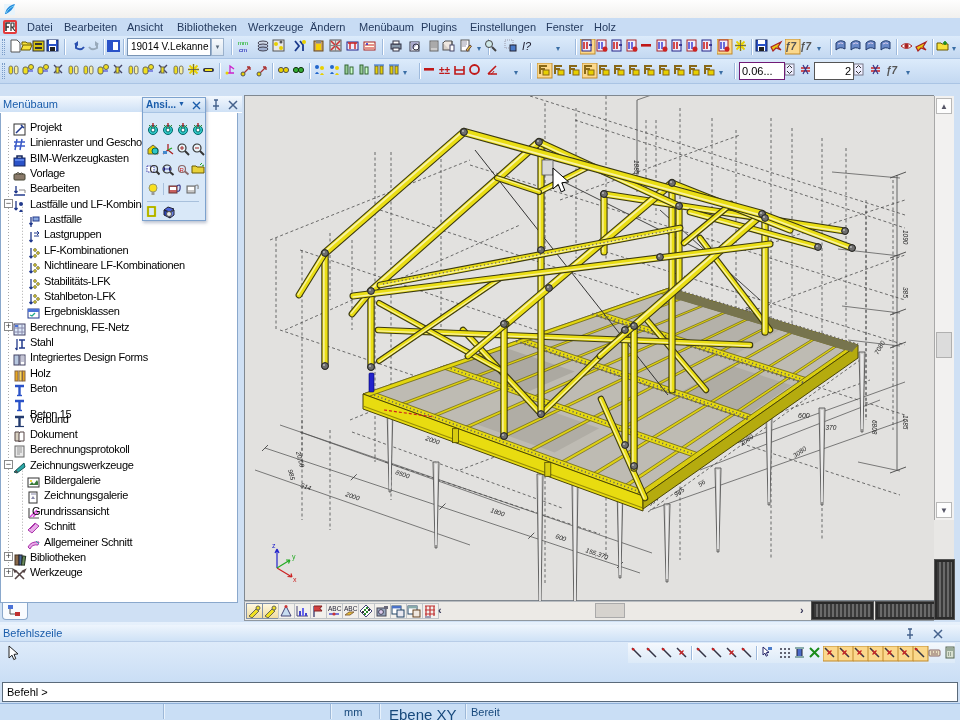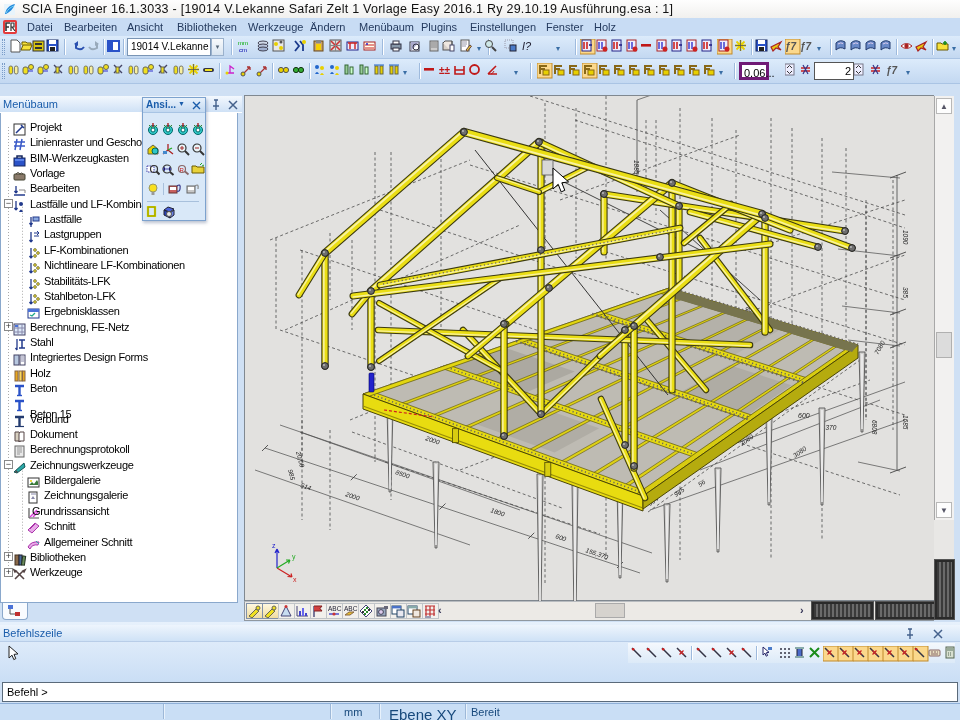--- a/index.html
+++ b/index.html
@@ -15,21 +15,20 @@
 .treetxt{font-size:11px;letter-spacing:-0.35px;color:#000;white-space:nowrap;}
 .hdrtxt{color:#1a5dab;font-size:11px;}
 </style></head><body>
 
 <div class="abs titlebar">
     <svg class="abs" style="left:3px;top:2px" width="14" height="14">
       <rect x="1" y="2" width="11" height="11" fill="#e8f4fb"></rect>
       <path d="M2 12 C3 6 7 3 12 2 C10 7 7 10 3 12 Z" fill="#2288dd"></path>
       <path d="M3 11 C5 7 8 5 11 4" stroke="#7fd4f0" fill="none"></path>
     </svg>
-    <span class="abs" style="left:22px;top:0px">SCIA Engineer 16.1.3033 - [19014 V.Lekanne Safari Zelt 1 Vorlage Easy 2016.1 Ry 29.10.19 Ausführung.esa : 1]</span>
   </div>
 <div class="abs menubar">
     <svg class="abs" style="left:3px;top:2px" width="15" height="15">
       <rect x="0" y="0" width="14" height="14" rx="2" fill="#e43b3b"></rect>
       <rect x="2" y="2" width="10" height="10" fill="#fff"></rect>
       <path d="M3 11 V3 h4 M3 7 h3" stroke="#333" stroke-width="1.6" fill="none"></path>
       <path d="M8 11 V3 h3 v4 h-3 M9 7 l3 4" stroke="#333" stroke-width="1.2" fill="none"></path>
     </svg>
     <span class="abs" style="left:27px">Datei</span>
     <span class="abs" style="left:64px">Bearbeiten</span>
@@ -441,21 +440,21 @@
 <svg class="abs" style="left:687px;top:63px" width="16" height="16">
     <path d="M3 11 V3 h7 M3 6 h5" stroke="#886818" stroke-width="2" fill="none"></path>
     <rect x="6" y="7" width="6" height="5" fill="#e8d000" stroke="#886818"></rect>
   </svg>
 <svg class="abs" style="left:702px;top:63px" width="16" height="16">
     <path d="M3 11 V3 h7 M3 6 h5" stroke="#886818" stroke-width="2" fill="none"></path>
     <rect x="6" y="7" width="6" height="5" fill="#e8d000" stroke="#886818"></rect>
   </svg>
 <span class="abs chev" style="left:719px;top:68px">▾</span>
 <div class="abs sep" style="left:734px;top:63px;height:16px"></div>
-<div class="abs" style="left:739px;top:62px;width:30px;height:18px;background:#fff;border:3px solid #701a75;font-size:11px;line-height:16px;padding-left:2px">0.06...</div>
+<div class="abs" style="left:739px;top:62px;width:46px;height:18px;background:#fff;border:1px solid #701a75;font-size:11px;line-height:16px;padding-left:2px">0.06...</div>
 <svg class="abs" style="left:785px;top:63px" width="16" height="16">
     <rect x="0" y="1" width="9" height="11" fill="#eef" stroke="#778"></rect>
     <path d="M2 5 l2.5-2.5 L7 5 M2 8 l2.5 2.5 L7 8" stroke="#333" fill="none"></path>
   </svg>
 <svg class="abs" style="left:799px;top:63px" width="16" height="16">
     <path d="M2 5 h9 M2 8 h9" stroke="#c22" stroke-width="1.4"></path>
     <path d="M4 2 l5 9 M9 2 l-5 9" stroke="#338" stroke-width="1.2"></path>
   </svg>
 <div class="abs" style="left:814px;top:62px;width:40px;height:18px;background:#fff;border:1px solid #555;font-size:11px;line-height:16px;text-align:right;padding-right:2px">2</div>
 <svg class="abs" style="left:854px;top:63px" width="16" height="16">

